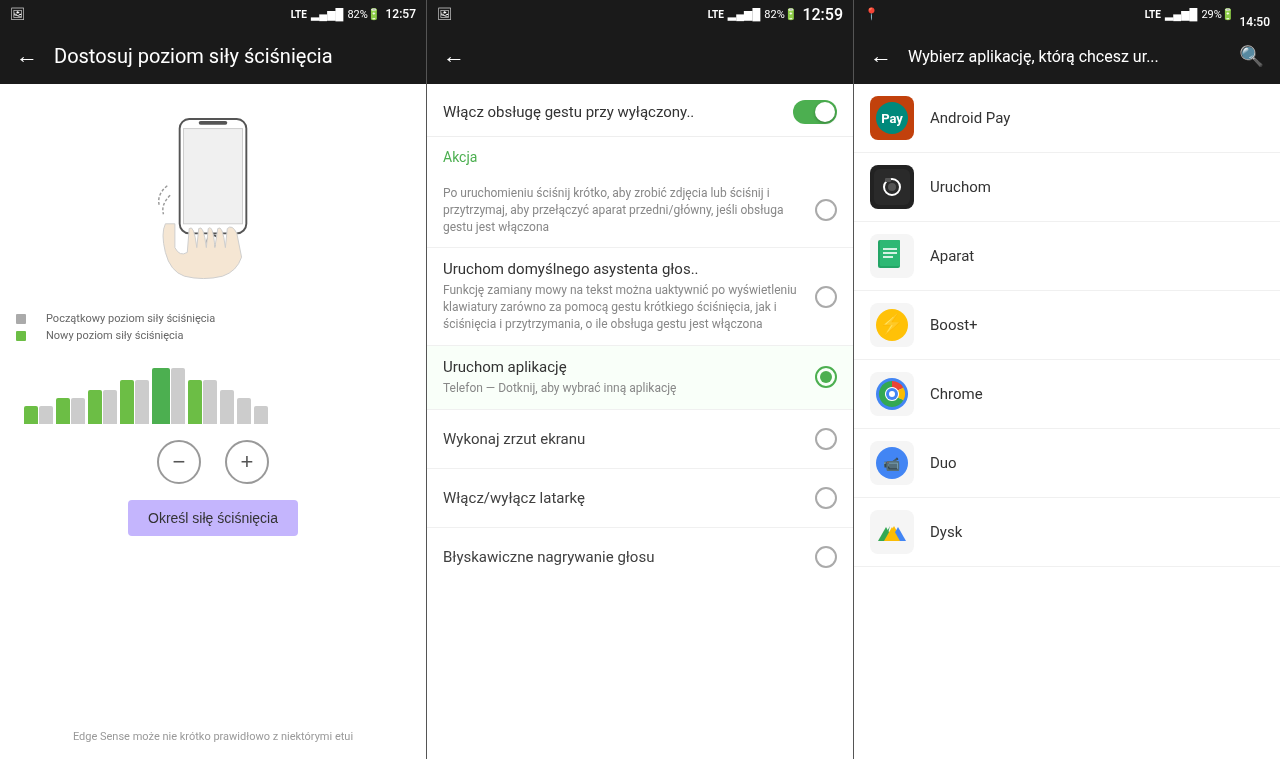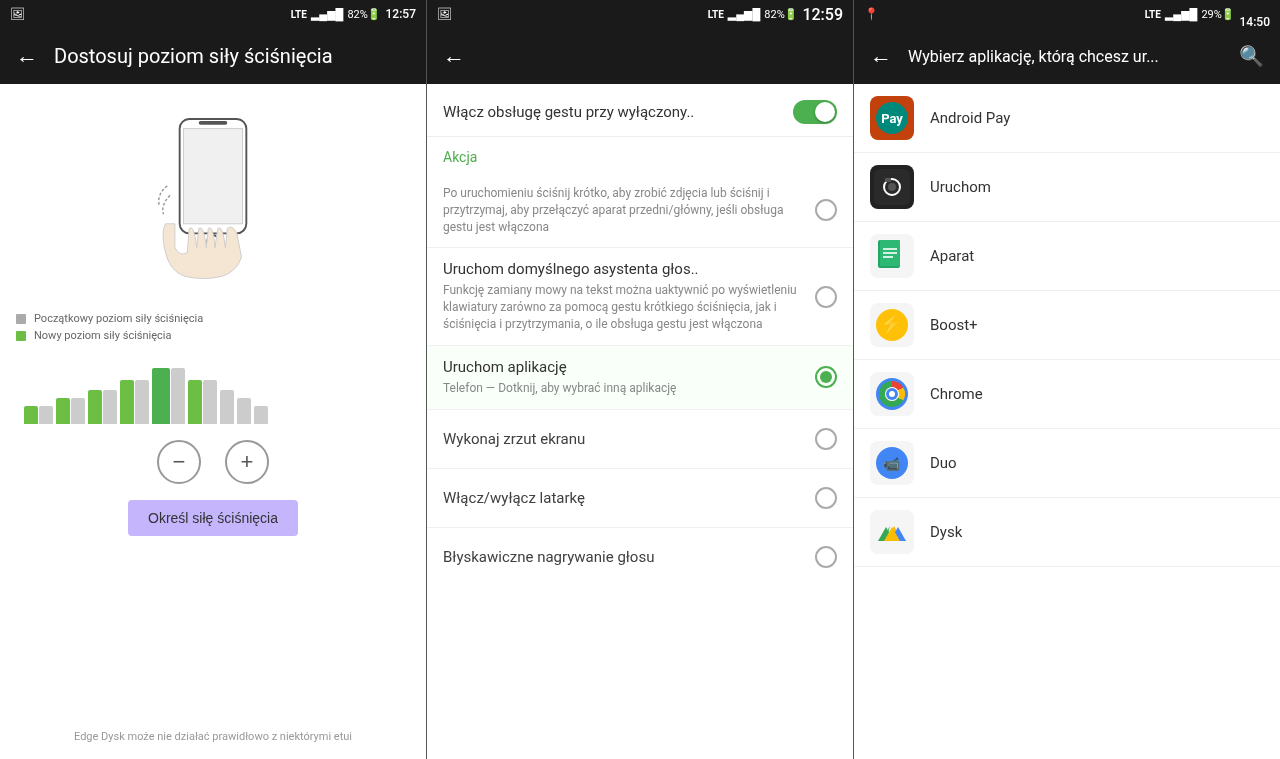--- a/index.html
+++ b/index.html
@@ -107,21 +107,21 @@
 
     .legend {
       display: flex;
       flex-direction: column;
       gap: 4px;
       margin-bottom: 12px;
     }
     .legend-item {
       display: flex;
       align-items: center;
-      gap: 8px;
+      gap: 20px;
       font-size: 11px;
       color: #666;
       text-align: right;
     }
     .legend-dot {
       width: 10px;
       height: 10px;
       border-radius: 1px;
     }
 
@@ -441,21 +441,21 @@
         <button class="control-btn">
           <span>−</span>
         </button>
         <button class="control-btn">
           <span>+</span>
         </button>
       </div>
 
       <button class="calibrate-btn">Określ siłę ściśnięcia</button>
 
-      <p class="footer-note">Edge Dysk może nie działać prawidłowo z niektórymi etui</p>
+      <p class="footer-note">Edge Sense może nie krótko prawidłowo z niektórymi etui</p>
     </div>
   </div>
 
   <div class="panel-divider"></div>
 
   <div class="panel">
     <div class="panel-header">
       <span class="back-arrow">←</span>
     </div>
     <div class="scroll-area">

